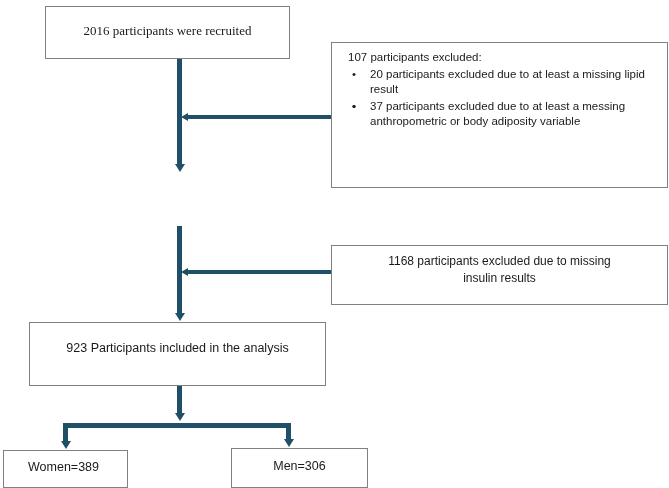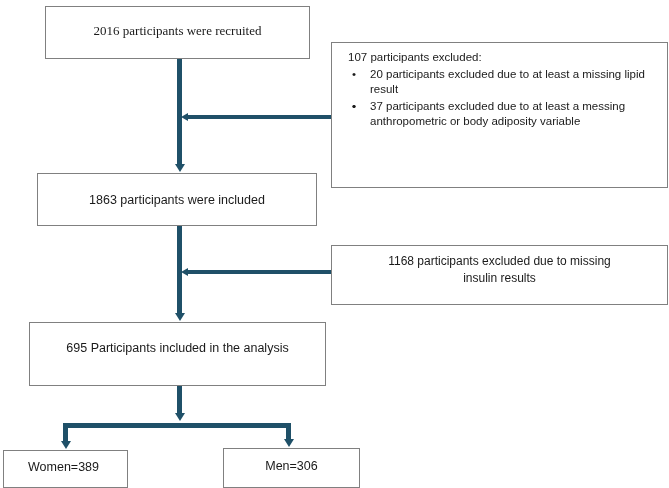--- a/index.html
+++ b/index.html
@@ -82,58 +82,55 @@
     border-bottom: 4px solid transparent;
     border-right: 7px solid #1f5068;
     z-index: 2;
   }
 </style>
 </head>
 <body>
 
 <div id="flow-canvas">
 
-  <div class="node-box serif-node" style="left:45px; top:6px; width:265px; height:53px;">
+  <div class="node-box serif-node" style="left:45px; top:6px; width:245px; height:53px;">
     <div class="node-text center-text" style="top:16px; font-size:13px; line-height:16px;">2016 participants were recruited</div>
   </div>
 
   <div class="node-box" style="left:331px; top:42px; width:337px; height:146px;">
     <div class="excl-list" style="left:16px; top:7px; width:312px; font-size:11.5px; line-height:15.5px;">
       <div class="excl-head">107 participants excluded:</div>
       <div class="excl-item">
         <span class="excl-bullet">•</span>
         <span>20 participants excluded due to at least a missing lipid result</span>
       </div>
       <div class="excl-item">
         <span class="excl-bullet">•</span>
       </div>
       <div class="excl-item">
         <span class="excl-bullet">•</span>
         <span>37 participants excluded due to at least a messing anthropometric or body adiposity variable</span>
       </div>
     </div>
   </div>
 
-  <div class="node-box" style="left:37px; top:173px; width:280px; height:53px;">
-    <div class="node-text center-text" style="top:18px; font-size:12.5px; line-height:16px;">1863 participants were included</div>
-  </div>
 
   <div class="node-box" style="left:331px; top:245px; width:337px; height:60px;">
     <div class="node-text center-text" style="top:7px; font-size:12px; line-height:17px; padding:0 46px;">1168 participants excluded due to missing insulin results</div>
   </div>
 
   <div class="node-box" style="left:29px; top:322px; width:297px; height:64px;">
-    <div class="node-text center-text" style="top:17px; font-size:12.5px; line-height:16px;">695 Participants included in the analysis</div>
+    <div class="node-text center-text" style="top:17px; font-size:12.5px; line-height:16px;">923 Participants included in the analysis</div>
   </div>
 
   <div class="node-box" style="left:3px; top:450px; width:125px; height:38px;">
     <div class="node-text" style="left:24px; top:8px; font-size:12.5px; line-height:16px;">Women=389</div>
   </div>
 
-  <div class="node-box" style="left:223px; top:448px; width:137px; height:40px;">
+  <div class="node-box" style="left:231px; top:448px; width:137px; height:40px;">
     <div class="node-text center-text" style="top:9px; font-size:12.5px; line-height:16px;">Men=306</div>
   </div>
 
   <div class="conn" style="left:177px; top:59px; width:5px; height:106px;"></div>
   <div class="arrow-down" style="left:174.5px; top:164px;"></div>
 
   <div class="conn" style="left:188px; top:115px; width:143px; height:4px;"></div>
   <div class="arrow-left" style="left:181px; top:113px;"></div>
 
   <div class="conn" style="left:177px; top:226px; width:5px; height:88px;"></div>

